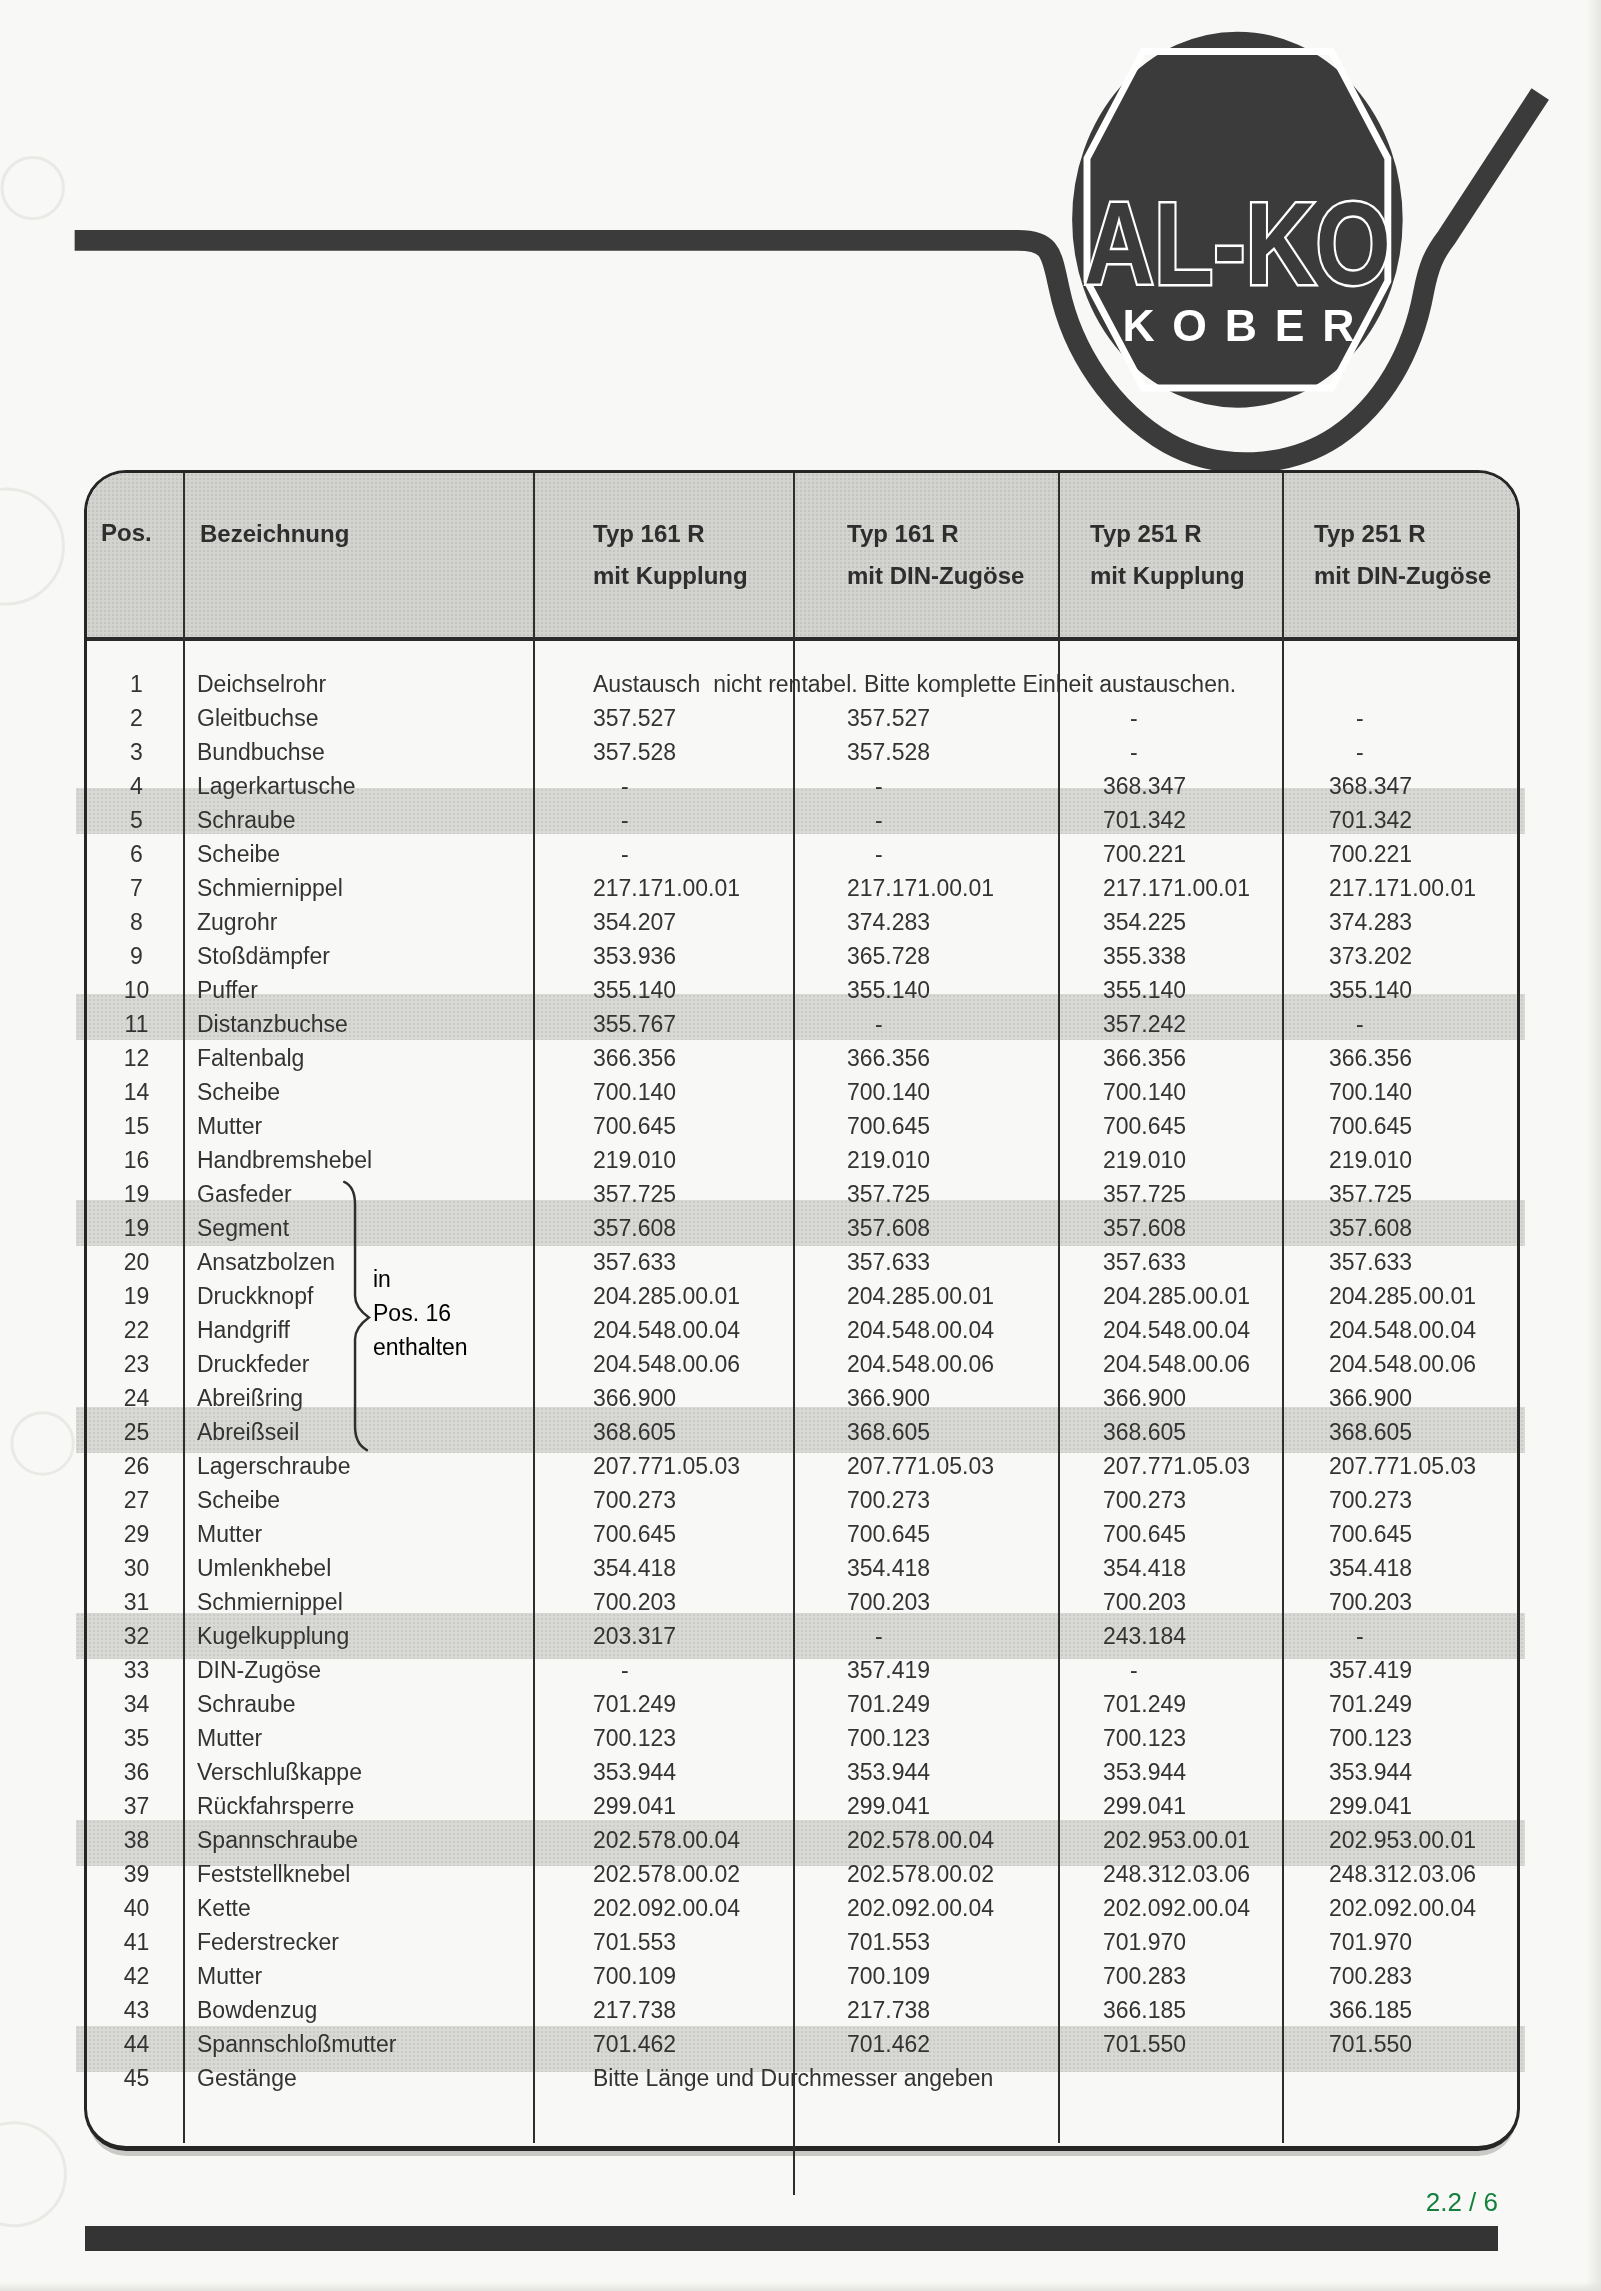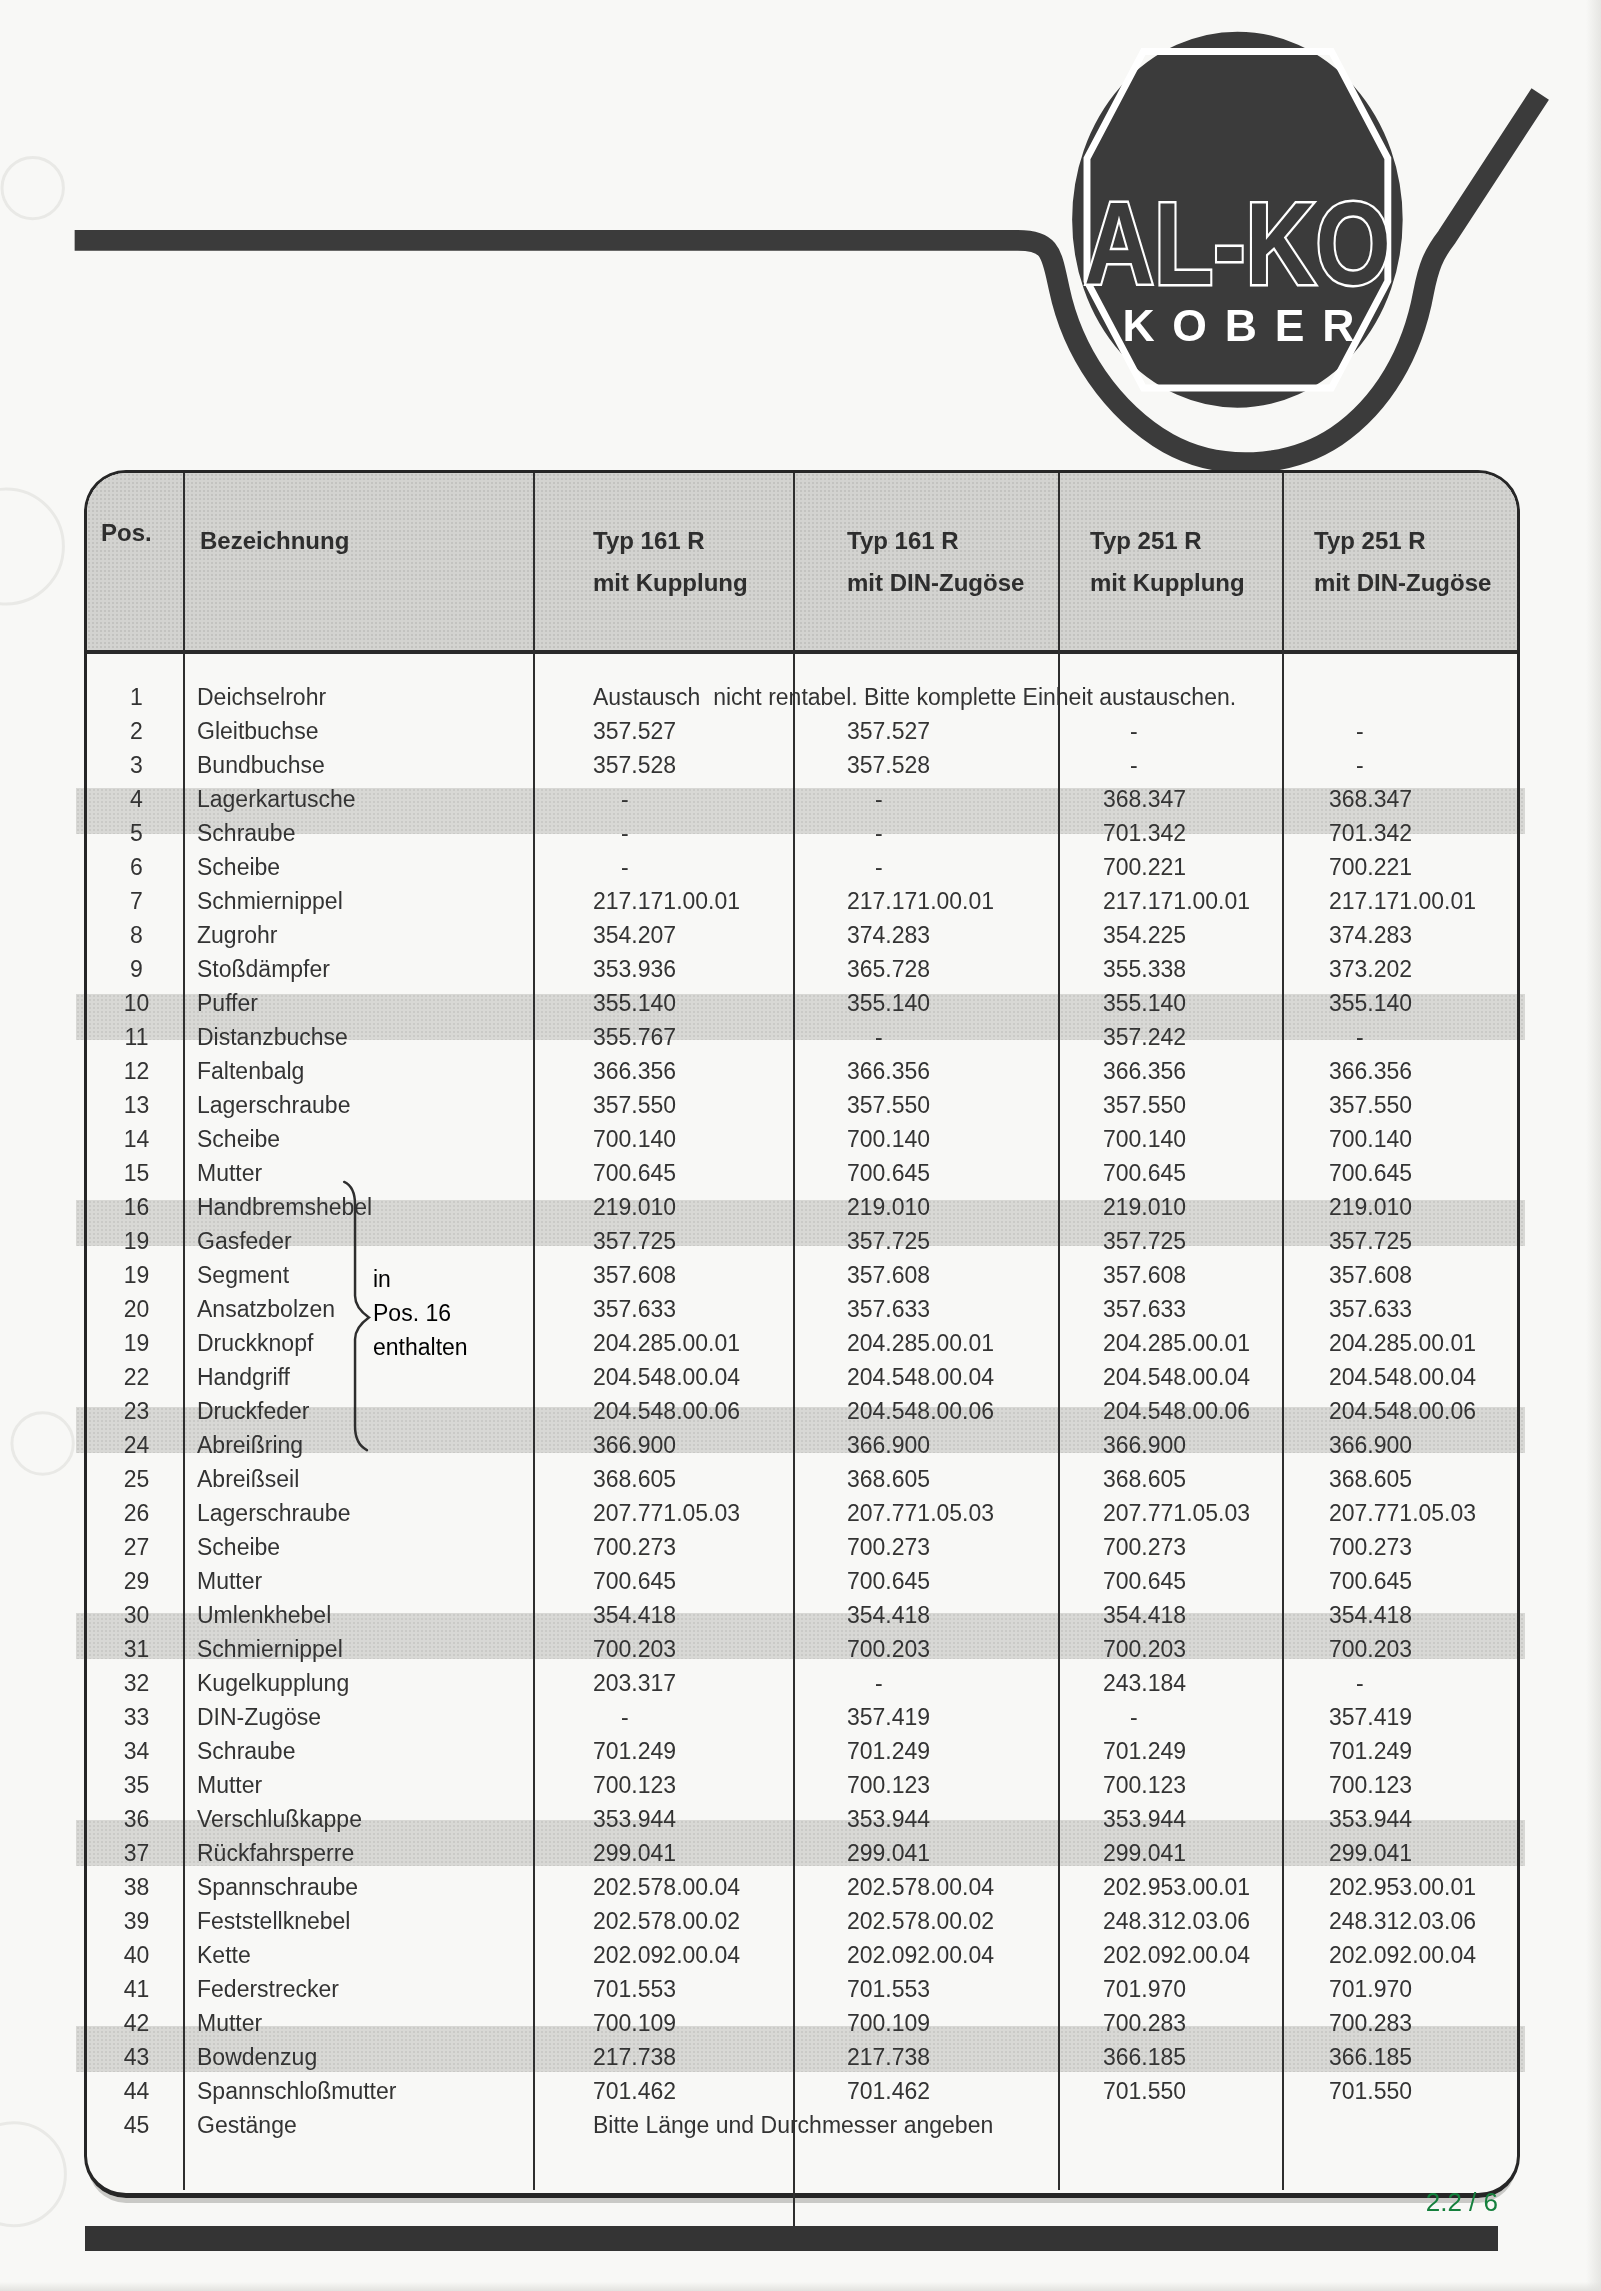--- a/index.html
+++ b/index.html
@@ -23,21 +23,21 @@
   }
   thead th{
     background-color:#d3d3d0;
     background-image:radial-gradient(#c3c3c0 0.8px, rgba(0,0,0,0) 0.9px);
     background-size:4px 4px;
     border-bottom:4px solid #2a2a2a;
     height:119px;vertical-align:middle;text-align:left;
     font-size:24px;font-weight:bold;color:#2e2e2e;padding:0;
   }
   thead th .hl{display:block;line-height:42px;}
-  th.h-pos{border-top-left-radius:39px;padding-left:14px;padding-bottom:58px;}
+  th.h-pos{border-top-left-radius:39px;padding-left:14px;padding-bottom:45px;}
   th.h-name{padding-left:14px;padding-bottom:42px;}
   th.h-c3{padding-left:57px;}
   th.h-c4{padding-left:52px;}
   th.h-c5{padding-left:30px;}
   th.h-c6{padding-left:30px;border-top-right-radius:39px;}
 
   tbody td{font-size:23px;color:#333;padding:0;vertical-align:middle;height:34px;}
   tr.spacer td{height:26px;}
   tr.filler td{height:51px;}
   td.c-pos{text-align:center;}
@@ -229,28 +229,20 @@
           </tr>
           <tr class="highlight">
             <td class="c-pos">12</td>
             <td class="c-name">Faltenbalg</td>
             <td class="c-n3">366.356</td>
             <td class="c-n4">366.356</td>
             <td class="c-n5">366.356</td>
             <td class="c-n6">366.356</td>
           </tr>
           <tr>
-            <td class="c-pos">13</td>
-            <td class="c-name">Lagerschraube</td>
-            <td class="c-n3">357.550</td>
-            <td class="c-n4">357.550</td>
-            <td class="c-n5">357.550</td>
-            <td class="c-n6">357.550</td>
-          </tr>
-          <tr>
             <td class="c-pos">14</td>
             <td class="c-name">Scheibe</td>
             <td class="c-n3">700.140</td>
             <td class="c-n4">700.140</td>
             <td class="c-n5">700.140</td>
             <td class="c-n6">700.140</td>
           </tr>
           <tr>
             <td class="c-pos">15</td>
             <td class="c-name">Mutter</td>

